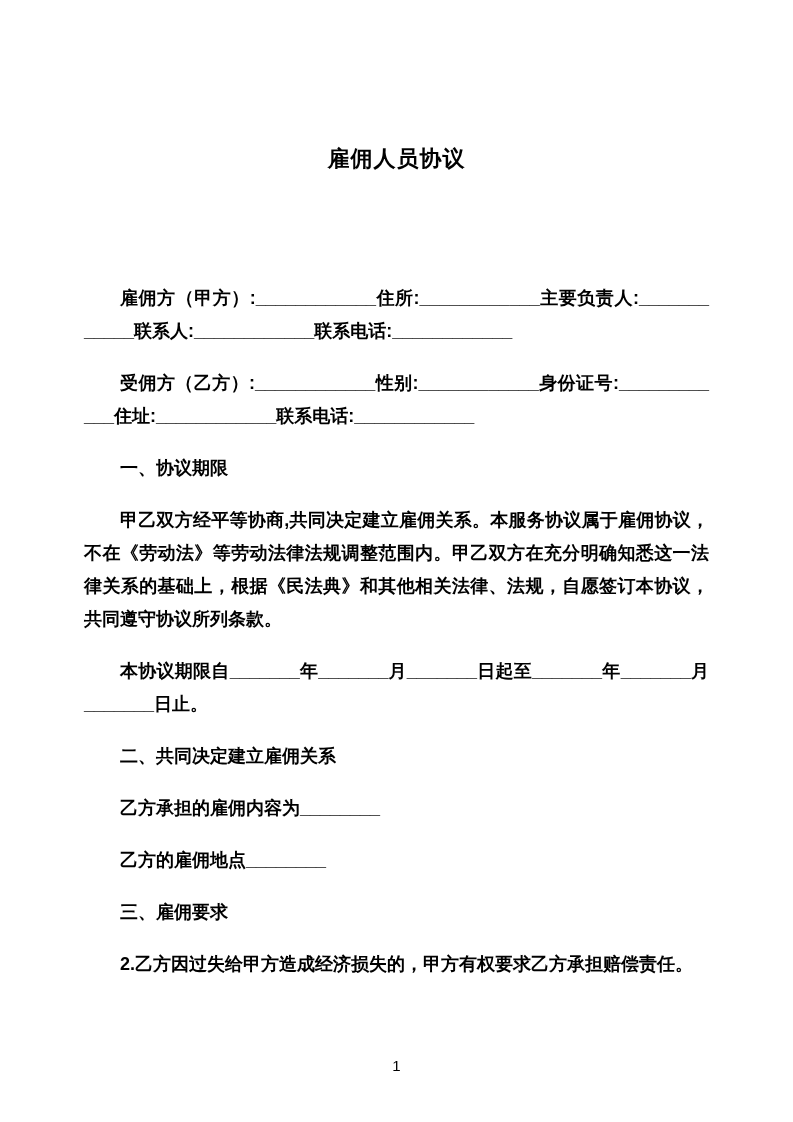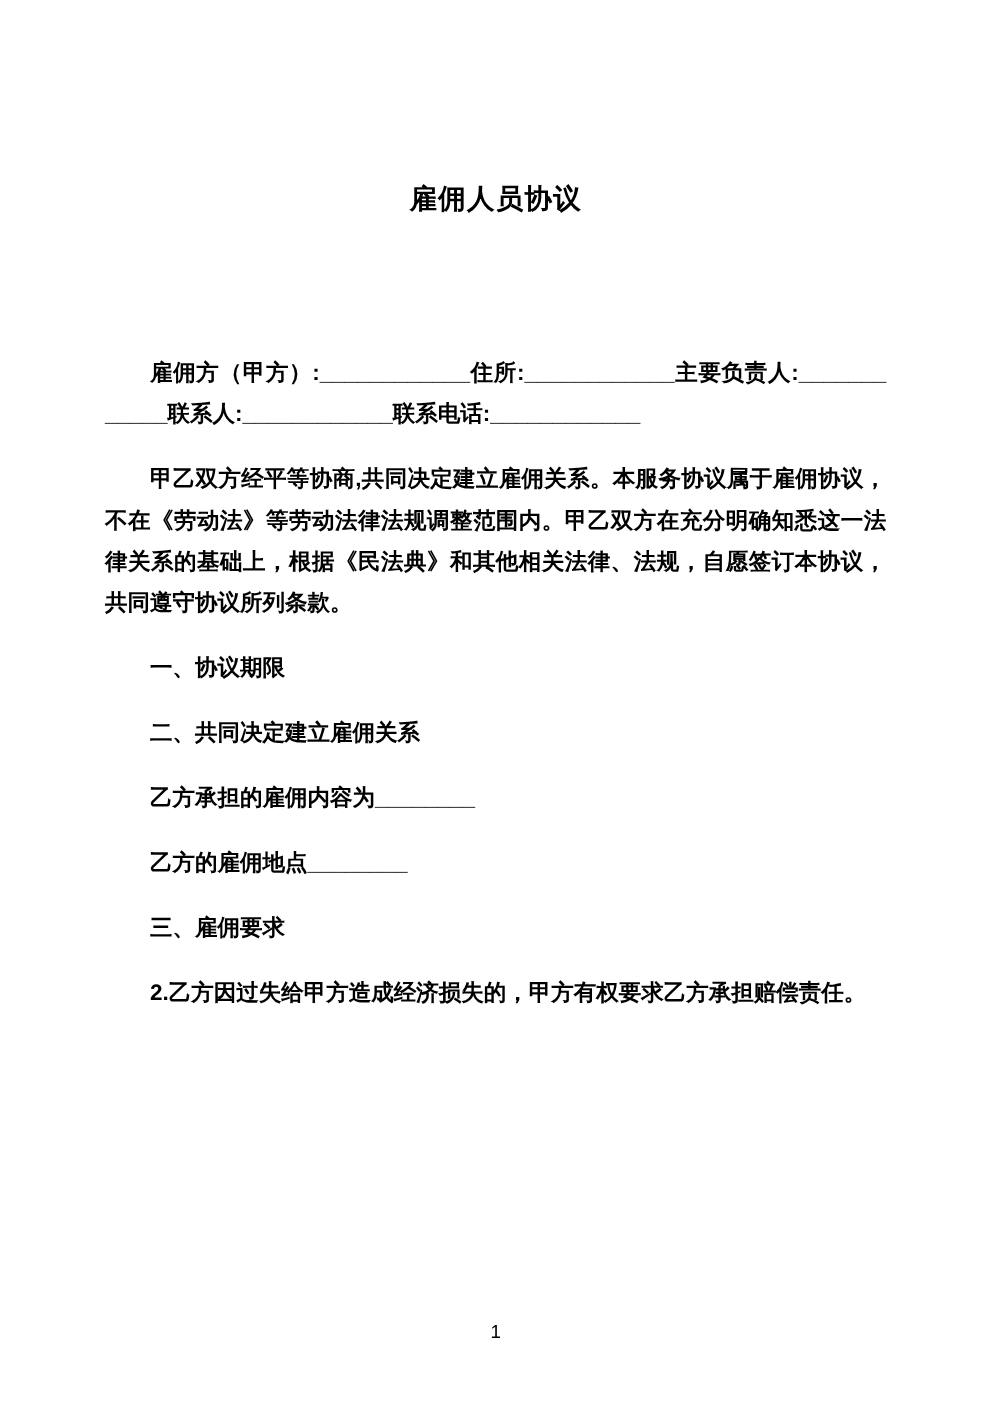--- a/index.html
+++ b/index.html
@@ -56,25 +56,27 @@
 </style>
 </head>
 <body>
 
 <div class="page">
 
   <h1 class="doc-title">雇佣人员协议</h1>
 
   <p class="para">雇佣方（甲方）:____________住所:____________主要负责人:____________联系人:____________联系电话:____________</p>
 
+  <p class="para">受佣方（乙方）:____________性别:____________身份证号:____________住址:____________联系电话:____________</p>
+
+  <p class="para heading">一、协议期限</p>
 
   <p class="para">甲乙双方经平等协商,共同决定建立雇佣关系。本服务协议属于雇佣协议，不在《劳动法》等劳动法律法规调整范围内。甲乙双方在充分明确知悉这一法律关系的基础上，根据《民法典》和其他相关法律、法规，自愿签订本协议，共同遵守协议所列条款。</p>
 
-  <p class="para heading">一、协议期限</p>
-
+  <p class="para">本协议期限自_______年_______月_______日起至_______年_______月_______日止。</p>
 
   <p class="para heading">二、共同决定建立雇佣关系</p>
 
   <p class="para">乙方承担的雇佣内容为________</p>
 
   <p class="para">乙方的雇佣地点________</p>
 
   <p class="para heading">三、雇佣要求</p>
 
 

